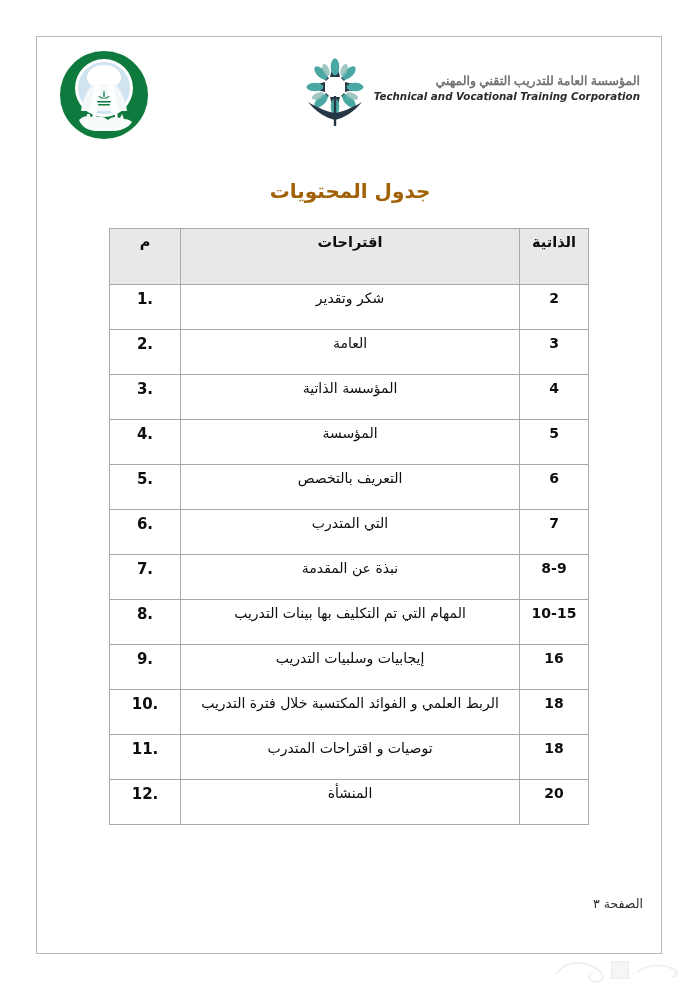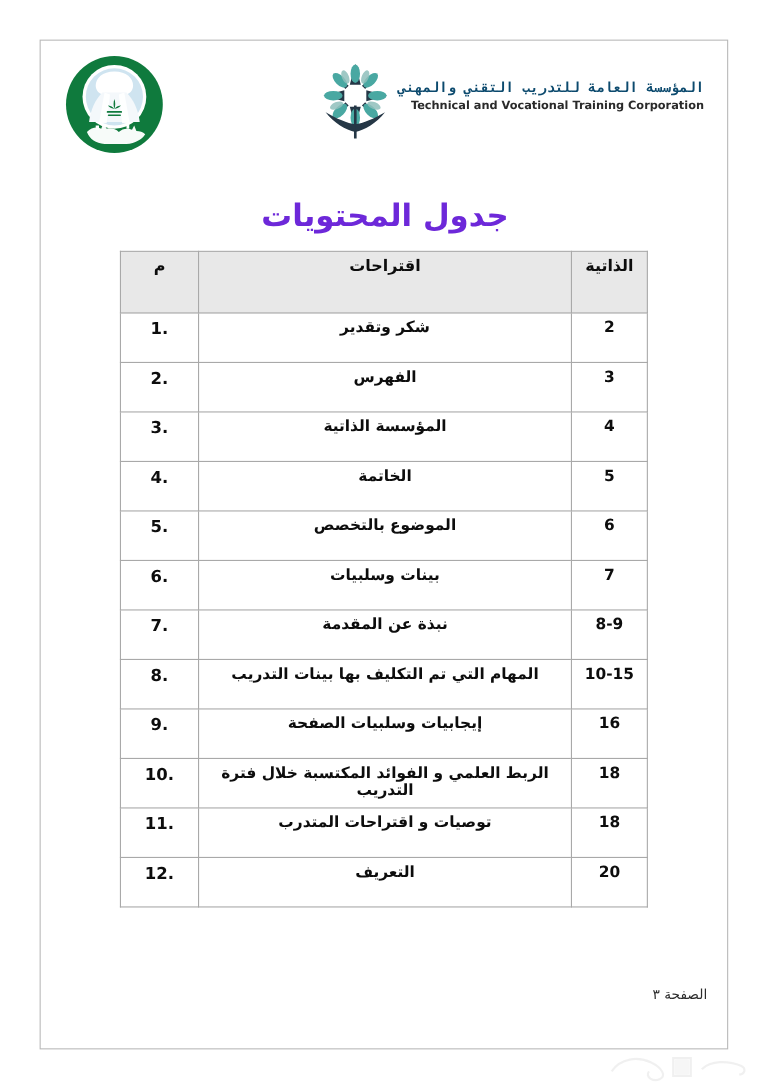--- a/index.html
+++ b/index.html
@@ -61,49 +61,50 @@
     align-items: center;
     gap: 8px;
   }
   #tvtc-emblem { width: 62px; height: 74px; flex: none; }
   #tvtc-text {
     text-align: right;
     line-height: 1.18;
     padding-bottom: 6px;
   }
   #tvtc-text .ar {
-    font-family: Liberation Mono, monospace;
+    font-family: Liberation Serif, serif;
     font-size: 12.5px;
     font-weight: 700;
-    color: #0c4a6e;
+    color: #737373;
     letter-spacing: 0.2px;
     white-space: nowrap;
     direction: rtl;
   }
   #tvtc-text .en {
     font-family: "DejaVu Sans", sans-serif;
     font-size: 10.3px;
     font-weight: 600;
     color: #2a2a2a;
     white-space: nowrap;
     direction: ltr;
     margin-top: 1px;
+    font-style: italic;
   }
 
   
   #toc-title {
     position: absolute;
     top: 142px;
     left: 0;
     width: 626px;
     text-align: center;
     font-family: "DejaVu Sans", sans-serif;
-    font-size: 28px;
-    font-weight: 700;
-    color: #6d28d9;
+    font-size: 20px;
+    font-weight: 700;
+    color: #a16207;
     direction: rtl;
   }
 
   
   #toc-table-wrap {
     position: absolute;
     left: 73px;
     top: 191px;
     width: 479px;
   }
@@ -139,21 +140,21 @@
   td.cell-page {
     text-align: center;
     font-size: 14px;
     font-weight: 700;
     direction: ltr;
     font-family: "Liberation Serif", serif;
   }
   td.cell-subject {
     text-align: center;
     font-size: 14px;
-    font-weight: 700;
+    font-weight: 400;
     direction: rtl;
   }
   td.cell-num {
     text-align: center;
     font-size: 15px;
     font-weight: 700;
     direction: ltr;
     font-family: "Liberation Serif", serif;
     padding-top: 7px;
   }
@@ -281,71 +282,71 @@
           </tr>
         </thead>
         <tbody id="toc-body">
             <tr>
               <td class="cell-page">2</td>
               <td class="cell-subject">شكر وتقدير</td>
               <td class="cell-num">1.</td>
             </tr>
             <tr>
               <td class="cell-page">3</td>
-              <td class="cell-subject">الفهرس</td>
+              <td class="cell-subject">العامة</td>
               <td class="cell-num">2.</td>
             </tr>
             <tr>
               <td class="cell-page">4</td>
               <td class="cell-subject">المؤسسة الذاتية</td>
               <td class="cell-num">3.</td>
             </tr>
             <tr>
               <td class="cell-page">5</td>
-              <td class="cell-subject">الخاتمة</td>
+              <td class="cell-subject">المؤسسة</td>
               <td class="cell-num">4.</td>
             </tr>
             <tr>
               <td class="cell-page">6</td>
-              <td class="cell-subject">الموضوع بالتخصص</td>
+              <td class="cell-subject">التعريف بالتخصص</td>
               <td class="cell-num">5.</td>
             </tr>
             <tr>
               <td class="cell-page">7</td>
-              <td class="cell-subject">بينات وسلبيات</td>
+              <td class="cell-subject">التي المتدرب</td>
               <td class="cell-num">6.</td>
             </tr>
             <tr>
               <td class="cell-page">8-9</td>
               <td class="cell-subject">نبذة عن المقدمة</td>
               <td class="cell-num">7.</td>
             </tr>
             <tr>
               <td class="cell-page">10-15</td>
               <td class="cell-subject">المهام التي تم التكليف بها بينات التدريب</td>
               <td class="cell-num">8.</td>
             </tr>
             <tr>
               <td class="cell-page">16</td>
-              <td class="cell-subject">إيجابيات وسلبيات الصفحة</td>
+              <td class="cell-subject">إيجابيات وسلبيات التدريب</td>
               <td class="cell-num">9.</td>
             </tr>
             <tr>
               <td class="cell-page">18</td>
               <td class="cell-subject">الربط العلمي و الفوائد المكتسبة خلال فترة التدريب</td>
               <td class="cell-num">10.</td>
             </tr>
             <tr>
               <td class="cell-page">18</td>
               <td class="cell-subject">توصيات و اقتراحات المتدرب</td>
               <td class="cell-num">11.</td>
             </tr>
             <tr>
               <td class="cell-page">20</td>
-              <td class="cell-subject">التعريف</td>
+              <td class="cell-subject">المنشأة</td>
               <td class="cell-num">12.</td>
             </tr>
           </tbody>
       </table>
     </div>
 
     <div id="page-footer">الصفحة ٣</div>
 
   </div>
 

